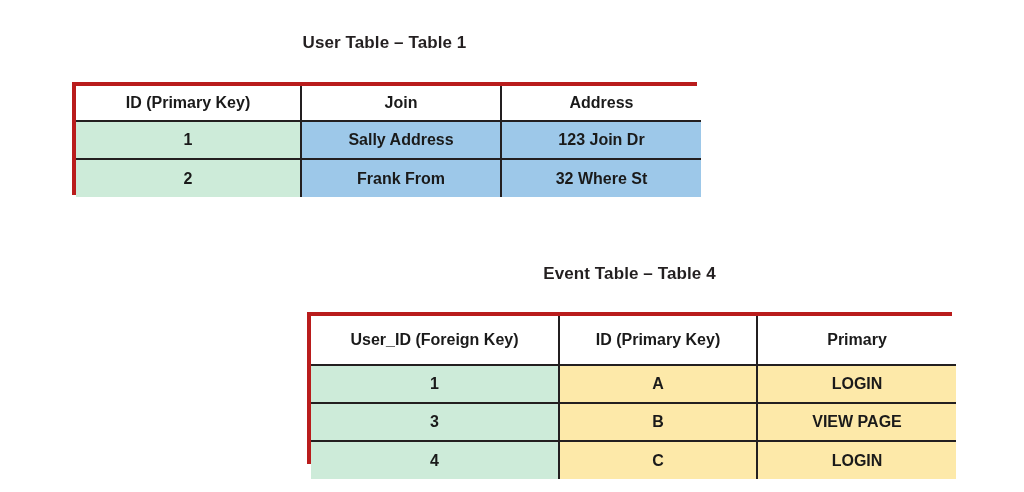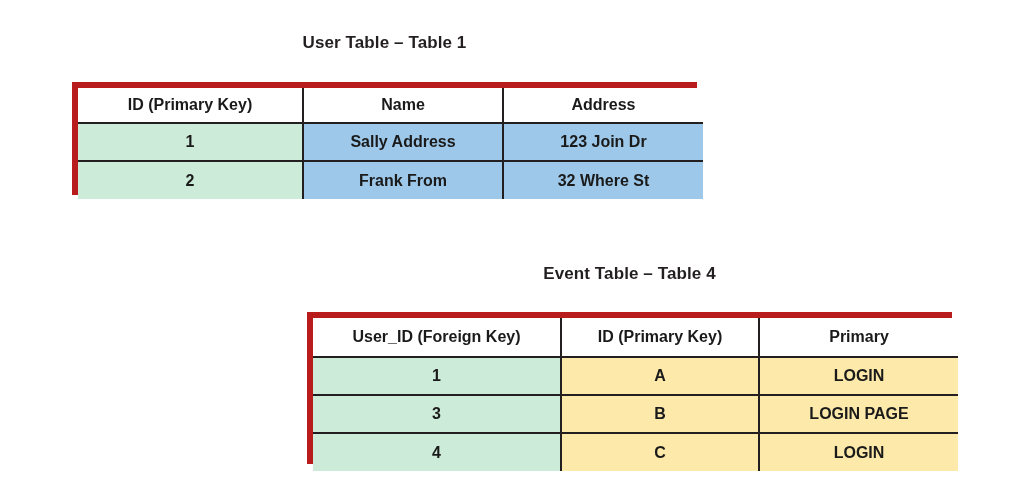--- a/index.html
+++ b/index.html
@@ -39,21 +39,21 @@
   }
   #title-event-table {
     left: 307px;
     top: 264px;
     width: 645px;
   }
 
   
   .db-table {
     position: absolute;
-    border: 6px solid #b91c1c;
+    border: 4px solid #b91c1c;
     box-sizing: border-box;
     background: #ffffff;
   }
   .db-table table {
     border-collapse: collapse;
     width: 100%;
     height: 100%;
     table-layout: fixed;
   }
   .db-table td,
@@ -99,21 +99,21 @@
   #user-table col.c2 { width: 200px; }
   #user-table col.c3 { width: 200px; }
 
   
   #event-table {
     left: 307px;
     top: 312px;
     width: 645px;
     height: 152px;
   }
-  #event-table .row-header { height: 39px; }
+  #event-table .row-header { height: 49px; }
   #event-table .row-body   { height: 38px; }
   #event-table col.c1 { width: 248px; }
   #event-table col.c2 { width: 198px; }
   #event-table col.c3 { width: 199px; }
 </style>
 </head>
 <body>
 
 <div class="diagram">
 
@@ -122,21 +122,21 @@
   <div class="db-table" id="user-table">
     <table>
       <colgroup>
         <col class="c1">
           <col class="c2">
           <col class="c3">
       </colgroup>
       <tbody>
         <tr class="row-header">
           <th>ID (Primary Key)</th>
-          <th>Name</th>
+          <th>Join</th>
           <th>Address</th>
         </tr>
         <tr class="row-body">
           <td class="cell-green">1</td>
           <td class="cell-blue">Sally Address</td>
           <td class="cell-blue">123 Join Dr</td>
         </tr>
         <tr class="row-body">
           <td class="cell-green">2</td>
           <td class="cell-blue">Frank From</td>
@@ -162,21 +162,21 @@
           <th>Primary</th>
         </tr>
         <tr class="row-body">
           <td class="cell-green">1</td>
           <td class="cell-yellow">A</td>
           <td class="cell-yellow">LOGIN</td>
         </tr>
         <tr class="row-body">
           <td class="cell-green">3</td>
           <td class="cell-yellow">B</td>
-          <td class="cell-yellow">LOGIN PAGE</td>
+          <td class="cell-yellow">VIEW PAGE</td>
         </tr>
         <tr class="row-body">
           <td class="cell-green">4</td>
           <td class="cell-yellow">C</td>
           <td class="cell-yellow">LOGIN</td>
         </tr>
       </tbody>
     </table>
   </div>
 

